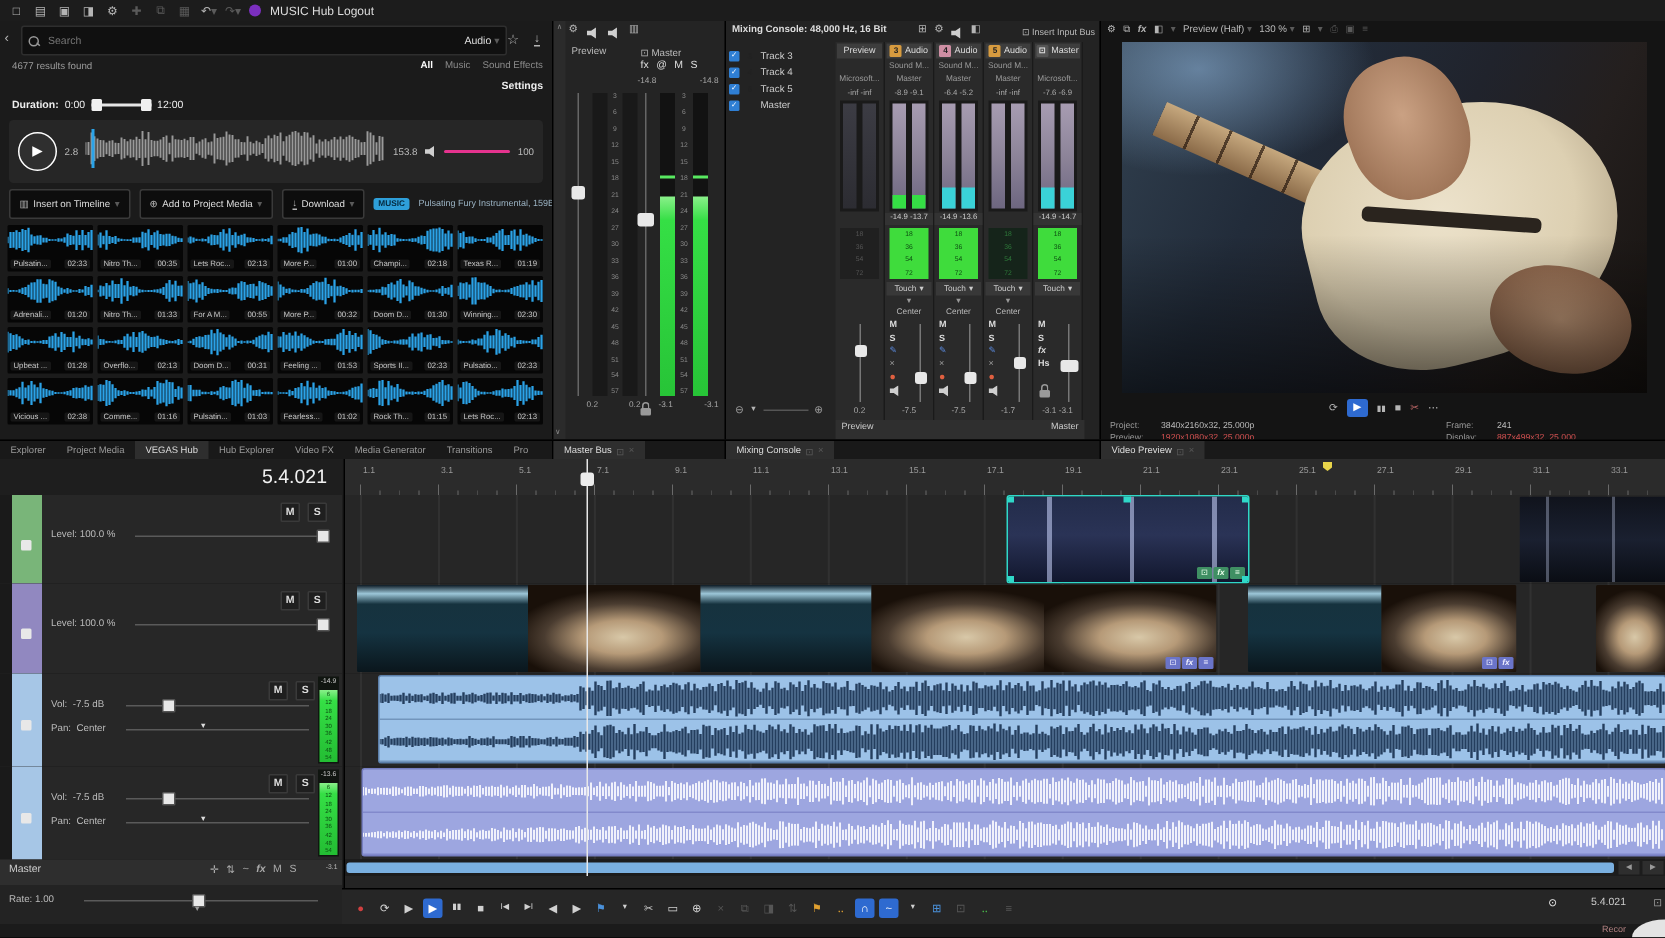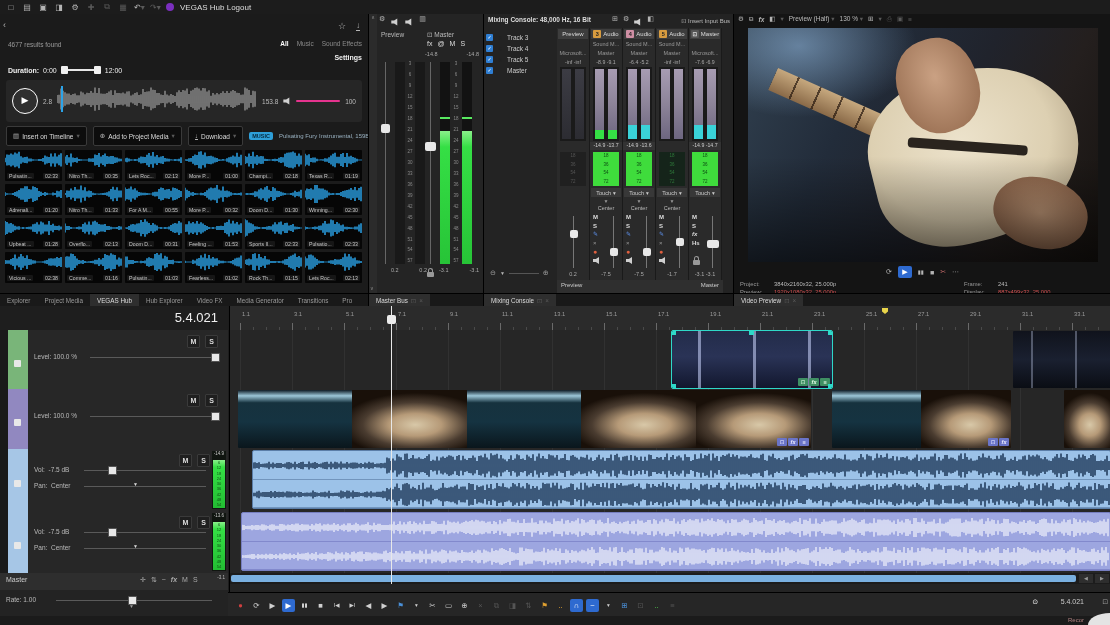--- a/index.html
+++ b/index.html
@@ -214,25 +214,30 @@
     <span class="ico">▤</span>
     <span class="ico">▣</span>
     <span class="ico">◨</span>
     <span class="ico">⚙</span>
     <span class="ico dim">✚</span>
     <span class="ico dim">⧉</span>
     <span class="ico dim">▦</span>
     <span class="ico"><span>↶</span><span class="dim">▾</span></span>
     <span class="ico dim"><span>↷</span><span>▾</span></span>
     <span class="hubdot"></span>
-    <span style="color:#ddd;">VEGAS Hub Logout</span>
+    <span style="color:#ddd;">MUSIC Hub Logout</span>
   </div>
 
   <div class="panel" id="hub">
     <span class="abs ico" style="left:3px;top:6px;font-size:9px;">‹</span>
+    <div class="abs searchbar">
+      <span class="mag"></span>
+      <input placeholder="Search" style="">
+      <span class="hub-cat"><span>Audio</span> <span class="dim">▾</span></span>
+    </div>
     <span class="abs ico" style="right:22px;top:7px;font-size:9px;">☆</span>
     <span class="abs ico" style="right:8px;top:7px;font-size:8px;border-bottom:1px solid #b5b5b5;">↓</span>
     <div class="abs results">4677 results found</div>
     <div class="filters">
 
     <span class="active">All</span>
         <span>Music</span>
         <span>Sound Effects</span>
       </div>
     <div class="settings">Settings</div>

